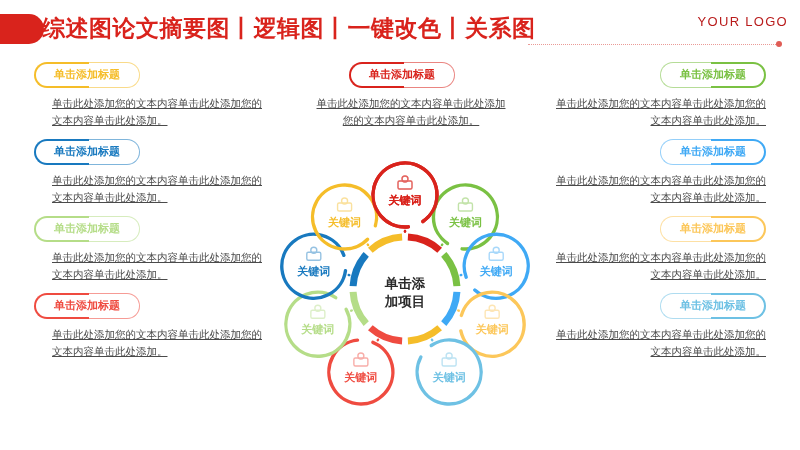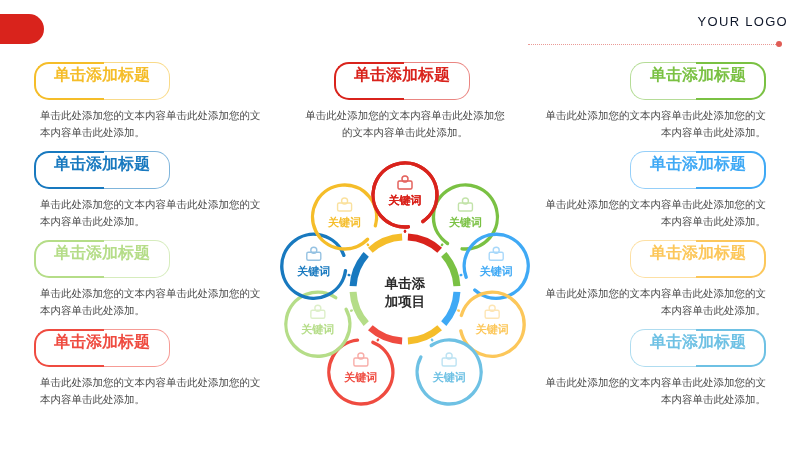--- a/index.html
+++ b/index.html
@@ -13,58 +13,59 @@
   .hdr-pill{position:absolute;left:-18px;top:14px;width:62px;height:30px;
     background:#d9231c;border-radius:0 16px 16px 0;}
   .hdr-title{position:absolute;left:42px;top:12px;
     font-size:23px;font-weight:bold;color:#d9231c;letter-spacing:.5px;
     white-space:nowrap;line-height:32px;}
   .hdr-line{position:absolute;left:528px;top:44px;width:250px;height:1px;
     border-top:1.5px dotted #ea9a96;}
   .hdr-dot{position:absolute;left:776px;top:41px;width:6px;height:6px;
     border-radius:50%;background:#e05c55;}
   .hdr-logo{position:absolute;right:12px;top:14px;font-size:13px;
-    color:#0f172a;letter-spacing:1.3px;}
+    color:#b91c1c;letter-spacing:1.3px;}
 
   
   .col{position:absolute;top:62px;width:232px;}
   .col-left{left:34px;}
   .col-right{left:534px;text-align:right;}
   .col-center{left:296px;top:62px;width:212px;text-align:center;}
 
   .blk{margin-bottom:10px;}
   .blk-c{margin-bottom:6px;}
 
   .pill{display:inline-block;position:relative;
-    padding:4px 20px 17px 20px;border-radius:15px;
-    font-size:16px;font-weight:bold;line-height:17px;white-space:nowrap;}
+    padding:4px 20px 5px 20px;border-radius:15px;
+    font-size:11px;font-weight:bold;line-height:17px;white-space:nowrap;}
   .pill::before{content:"";position:absolute;left:0;top:0;bottom:0;width:50%;
     border:2px solid currentColor;border-right:none;
     border-radius:15px 0 0 15px;}
   .pill::after{content:"";position:absolute;right:0;top:0;bottom:0;width:50%;
     border:1px solid currentColor;border-left:none;
     border-radius:0 15px 15px 0;opacity:.55;}
   
   .col-right .pill::before{border:1px solid currentColor;border-right:none;opacity:.55;}
   .col-right .pill::after{border:2px solid currentColor;border-left:none;opacity:1;}
 
-  .para{font-size:10.5px;line-height:17px;color:#4a4a4a;margin:7px 0 0 6px;}
+  .para{font-size:10.5px;line-height:17px;color:#4a4a4a;margin:7px 0 0 18px;text-decoration:underline;}
   .col-center .para{font-size:10.5px;line-height:17px;}
 
   
   .diagram{position:absolute;left:268px;top:158px;width:274px;height:262px;text-align:center;}
   .diagram svg{display:block;}
   .lbl{font-size:11px;font-weight:bold;}
   .hub-lbl{font-size:13.5px;font-weight:bold;fill:#2b2b2b;}
 </style>
 </head>
 <body>
 
 <div class="header">
   <div class="hdr-pill"></div>
+  <div class="hdr-title">综述图论文摘要图丨逻辑图丨一键改色丨关系图</div>
   <div class="hdr-line"></div>
   <div class="hdr-dot"></div>
   <div class="hdr-logo">YOUR LOGO</div>
 </div>
 
 <div class="col col-left">
   <div class="blk">
     <div class="pill" style="color: rgb(245, 189, 41);">单击添加标题</div>
     <p class="para">单击此处添加您的文本内容单击此处添加您的文本内容单击此处添加。</p>
   </div>

